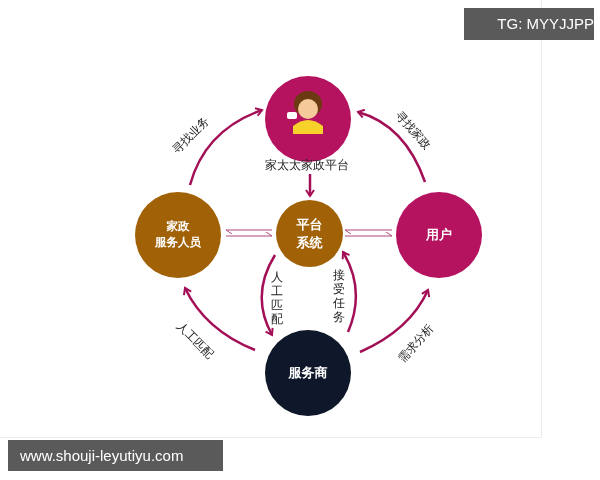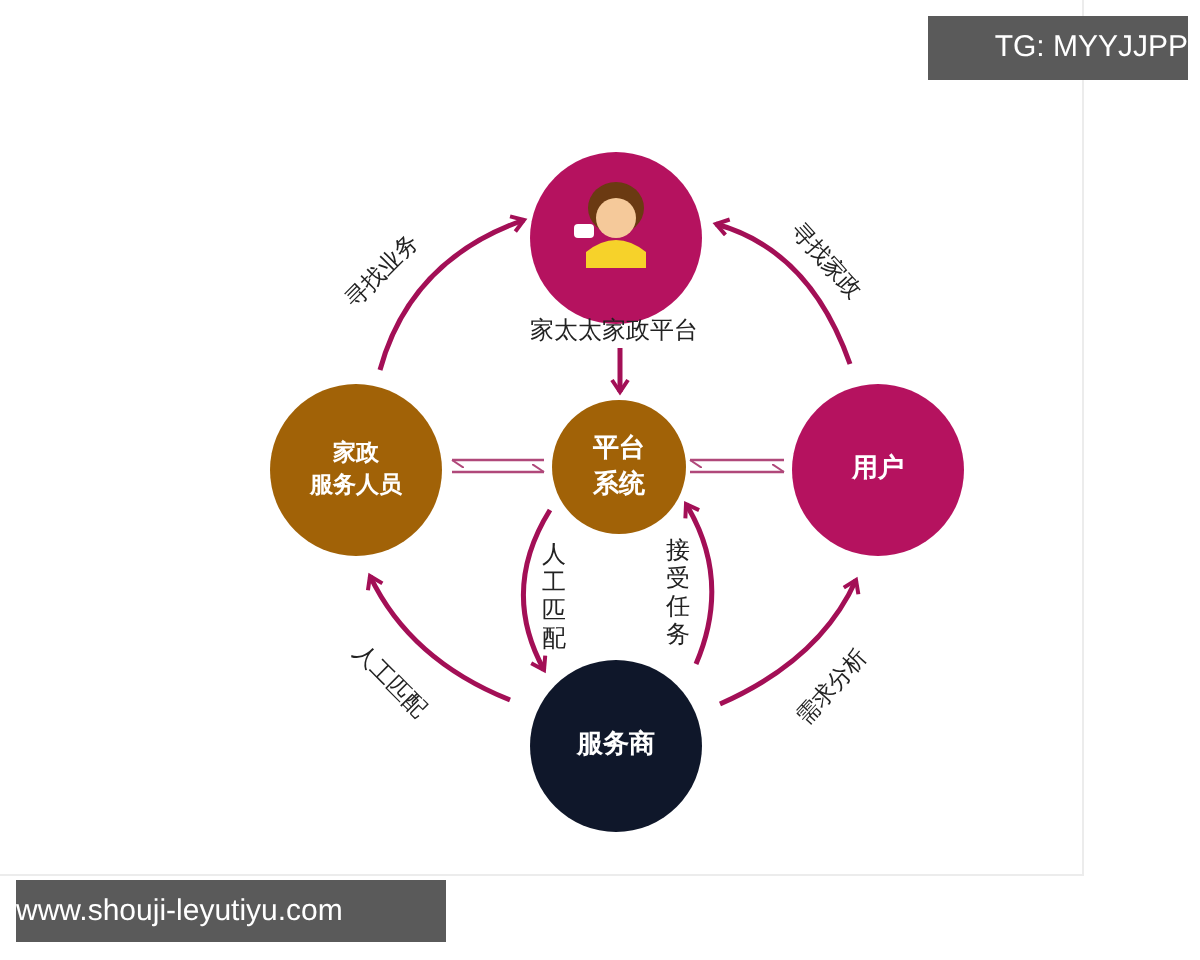--- a/index.html
+++ b/index.html
@@ -102,13 +102,13 @@
 </div>
 
 <div class="label" style="left:168px; top:128px; transform:rotate(-45deg);">寻找业务</div>
 <div class="label" style="left:390px; top:123px; transform:rotate(48deg);">寻找家政</div>
 <div class="label" style="left:172px; top:333px; transform:rotate(45deg);">人工匹配</div>
 <div class="label" style="left:393px; top:336px; transform:rotate(-48deg);">需求分析</div>
 <div class="vlabel" style="left:270px; top:270px;">人工匹配</div>
 <div class="vlabel" style="left:332px; top:268px;">接受任务</div>
 
 <div class="badge" style="left:464px; top:8px; width:130px; height:32px; line-height:32px; text-align:right; font-size:15px;">TG: MYYJJPP</div>
-<div class="badge" style="left:8px; top:440px; width:215px; height:31px; line-height:31px; box-sizing:border-box; font-size:15px;">www.shouji-leyutiyu.com</div>
+<div class="badge" style="left:8px; top:440px; width:215px; height:31px; line-height:31px; padding-left:12px; box-sizing:border-box; font-size:15px;">www.shouji-leyutiyu.com</div>
 
 </body></html>

